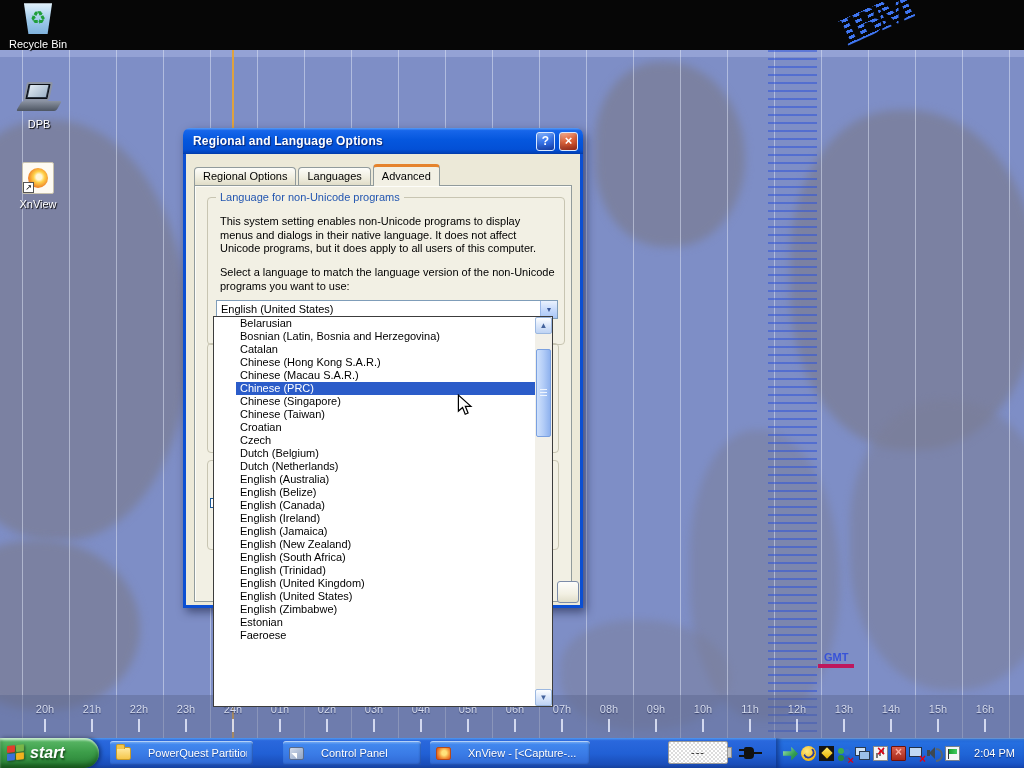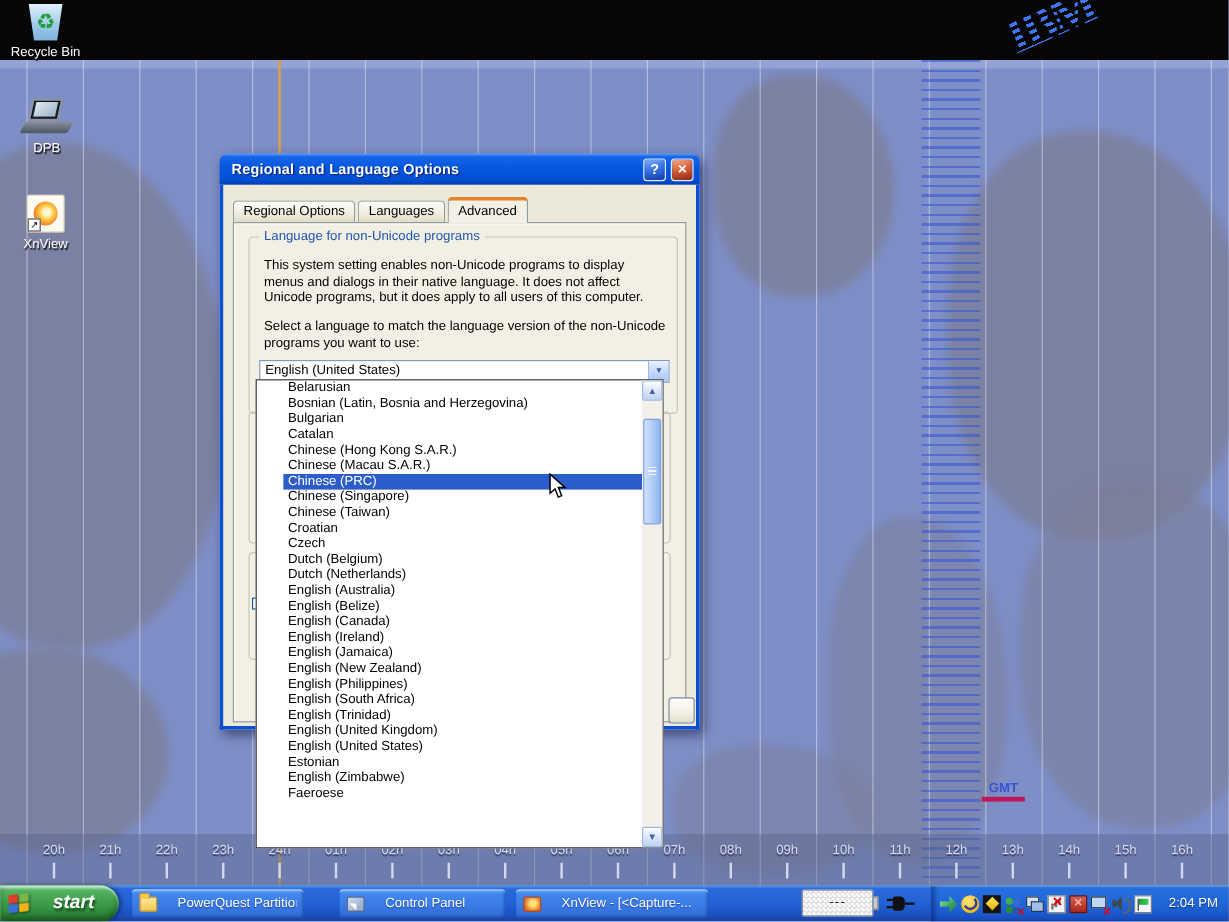--- a/index.html
+++ b/index.html
@@ -122,21 +122,21 @@
   .sb-thumb::after { content:""; position:absolute; left:3px; right:3px; top:50%; margin-top:-4px; height:8px;
       background:repeating-linear-gradient(180deg,#eef4fe 0 1px, rgba(0,0,0,0) 1px 3px); }
 
   
   .cursor { position:absolute; left:457px; top:394px; z-index:60; }
 
   
   .taskbar { position:absolute; left:0; top:738px; width:1024px; height:30px; z-index:50;
       background:linear-gradient(180deg,#5198f0 0%,#2a68dd 9%,#2160d5 52%,#1a4db8 88%,#15409c 100%); }
   .start-btn { position:absolute; left:0; top:0; width:99px; height:30px; border-radius:0 15px 15px 0;
-      display:flex; align-items:center; padding-left:7px; gap:18px;
+      display:flex; align-items:center; padding-left:7px; gap:4px;
       background:linear-gradient(180deg,#8fd89a 0%,#54b260 14%,#3c9d49 48%,#2f8a3c 82%,#25722f 100%);
       box-shadow:inset 0 2px 2px rgba(255,255,255,.5), inset 0 -4px 5px rgba(8,58,8,.5), 2px 0 4px rgba(0,0,20,.45); }
   .start-label { color:#fff; font-size:16px; font-weight:bold; font-style:italic;
       text-shadow:1px 2px 2px rgba(16,56,16,.85); }
   .winflag { position:relative; width:19px; height:17px; transform:skewY(-6deg);
       filter:drop-shadow(1px 1px 1px rgba(0,0,0,.5)); }
   .winflag i { position:absolute; width:8px; height:7px; border-radius:1px; }
   .winflag .f-r { left:0; top:0;  background:#e23d2c; }
   .winflag .f-g { left:9px; top:0; background:#7ab648; }
   .winflag .f-b { left:0; top:8px; background:#3a6fd8; }
@@ -351,44 +351,42 @@
         <div class="chk-frag"></div>
         <div class="btn-frag"></div>
       </div>
     </div>
   </div>
 
   <div class="dropdown">
     <div class="list" id="list">
         <div class="list-item">Belarusian</div>
         <div class="list-item">Bosnian (Latin, Bosnia and Herzegovina)</div>
-        <div class="list-item">Bulgarian</div>
         <div class="list-item">Catalan</div>
         <div class="list-item">Chinese (Hong Kong S.A.R.)</div>
         <div class="list-item">Chinese (Macau S.A.R.)</div>
         <div class="list-item selected">Chinese (PRC)</div>
         <div class="list-item">Chinese (Singapore)</div>
         <div class="list-item">Chinese (Taiwan)</div>
         <div class="list-item">Croatian</div>
         <div class="list-item">Czech</div>
         <div class="list-item">Dutch (Belgium)</div>
         <div class="list-item">Dutch (Netherlands)</div>
         <div class="list-item">English (Australia)</div>
         <div class="list-item">English (Belize)</div>
         <div class="list-item">English (Canada)</div>
         <div class="list-item">English (Ireland)</div>
         <div class="list-item">English (Jamaica)</div>
         <div class="list-item">English (New Zealand)</div>
-        <div class="list-item">English (Philippines)</div>
         <div class="list-item">English (South Africa)</div>
         <div class="list-item">English (Trinidad)</div>
         <div class="list-item">English (United Kingdom)</div>
         <div class="list-item">English (United States)</div>
+        <div class="list-item">English (Zimbabwe)</div>
         <div class="list-item">Estonian</div>
-        <div class="list-item">English (Zimbabwe)</div>
         <div class="list-item">Faeroese</div>
       </div>
     <div class="scrollbar">
       <div class="sb-btn sb-up"><span>▲</span></div>
       <div class="sb-thumb"></div>
       <div class="sb-btn sb-down"><span>▼</span></div>
     </div>
   </div>
 
   <svg class="cursor" width="16" height="22" viewBox="0 0 14 20">

